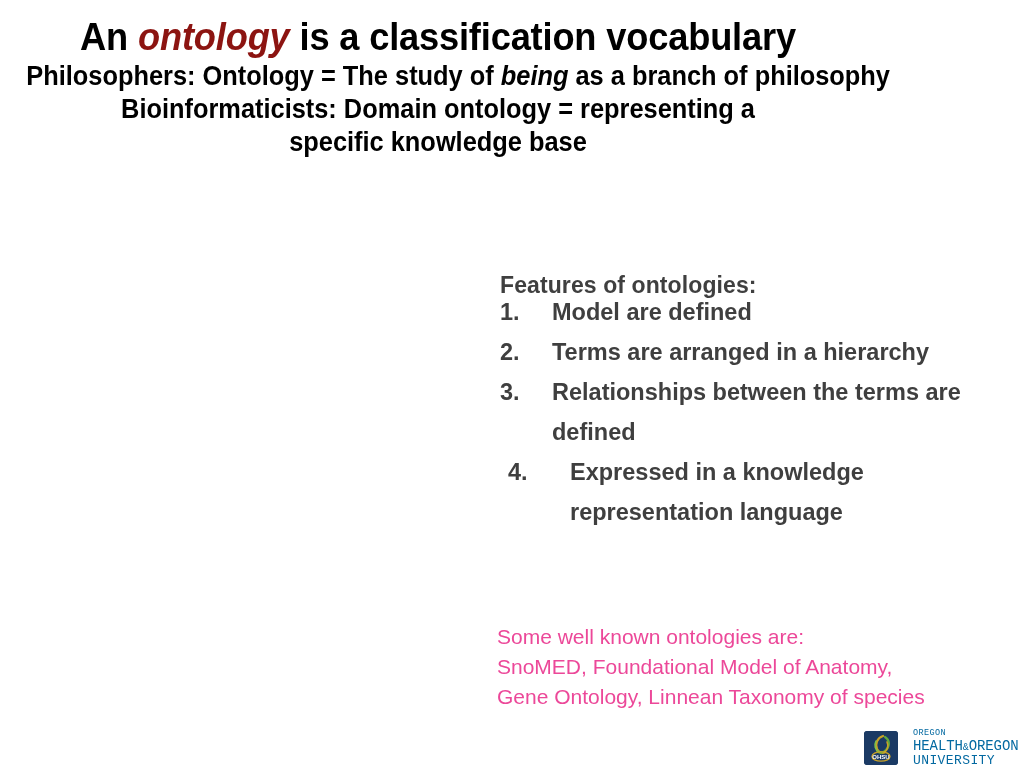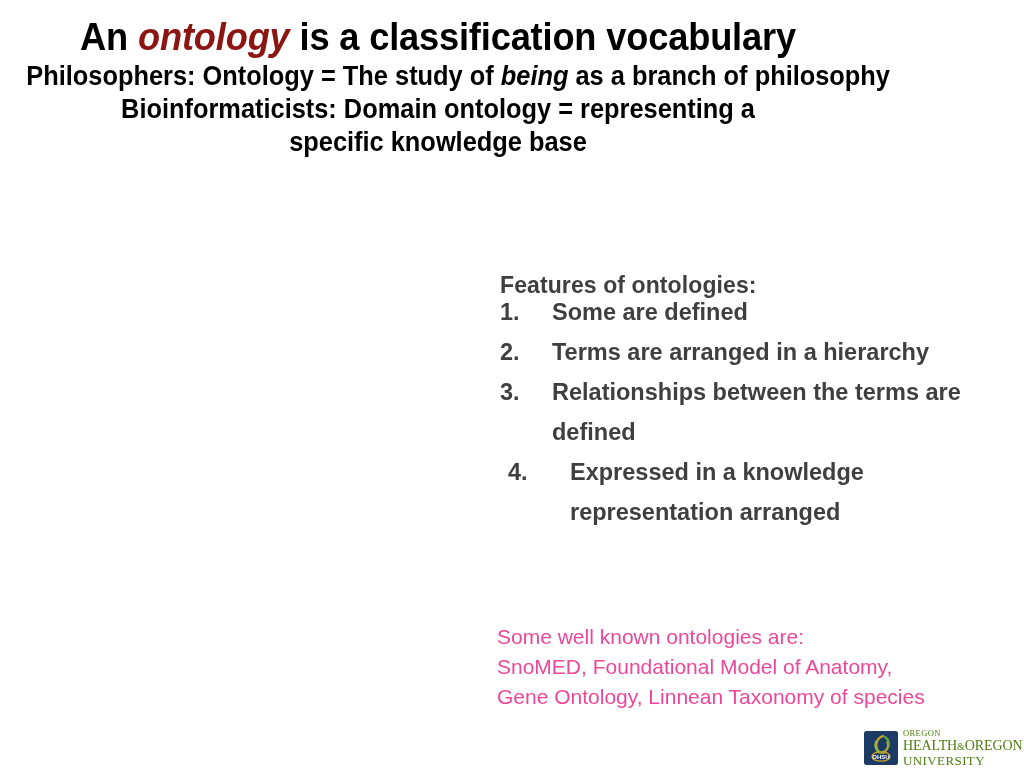--- a/index.html
+++ b/index.html
@@ -147,23 +147,23 @@
     border-radius: 3px;
     position: relative;
     overflow: hidden;
   }
   .logo-badge svg {
     position: absolute;
     left: 0;
     top: 0;
   }
   .logo-wordmark {
-    margin-left: 5px;
-    color: #4d7c0f;
-    font-family: Liberation Serif, serif;
+    margin-left: 15px;
+    color: #0369a1;
+    font-family: Liberation Mono, monospace;
     line-height: 1;
     white-space: nowrap;
   }
   .wm-1 {
     font-size: 8.5px;
     letter-spacing: 0.4px;
     display: block;
     margin-bottom: 1px;
   }
   .wm-2 {
@@ -196,33 +196,33 @@
 
     <div class="subtitle-line wrap sub3">Bioinformaticists: Domain ontology = representing a specific knowledge base</div>
 
   </div>
 
   <div class="features-heading">Features of ontologies:</div>
 
   <ol class="feature-list" style="list-style:none;margin:0;padding:0;">
     <li class="feature-item">
       <span class="num">1.</span>
-      <span class="txt">Some are defined</span>
+      <span class="txt">Model are defined</span>
     </li>
     <li class="feature-item">
       <span class="num">2.</span>
       <span class="txt">Terms are arranged in a hierarchy</span>
     </li>
     <li class="feature-item">
       <span class="num">3.</span>
       <span class="txt">Relationships between the terms are defined</span>
     </li>
     <li class="feature-item indented">
       <span class="num">4.</span>
-      <span class="txt">Expressed in a knowledge representation arranged</span>
+      <span class="txt">Expressed in a knowledge representation language</span>
     </li>
   </ol>
 
   <div class="red-note">Some well known ontologies are:
 SnoMED, Foundational Model of Anatomy,
 Gene Ontology, Linnean Taxonomy of species</div>
 
   <div class="logo">
     <div class="logo-badge">
       <svg width="34" height="34" viewBox="0 0 34 34" aria-hidden="true">

